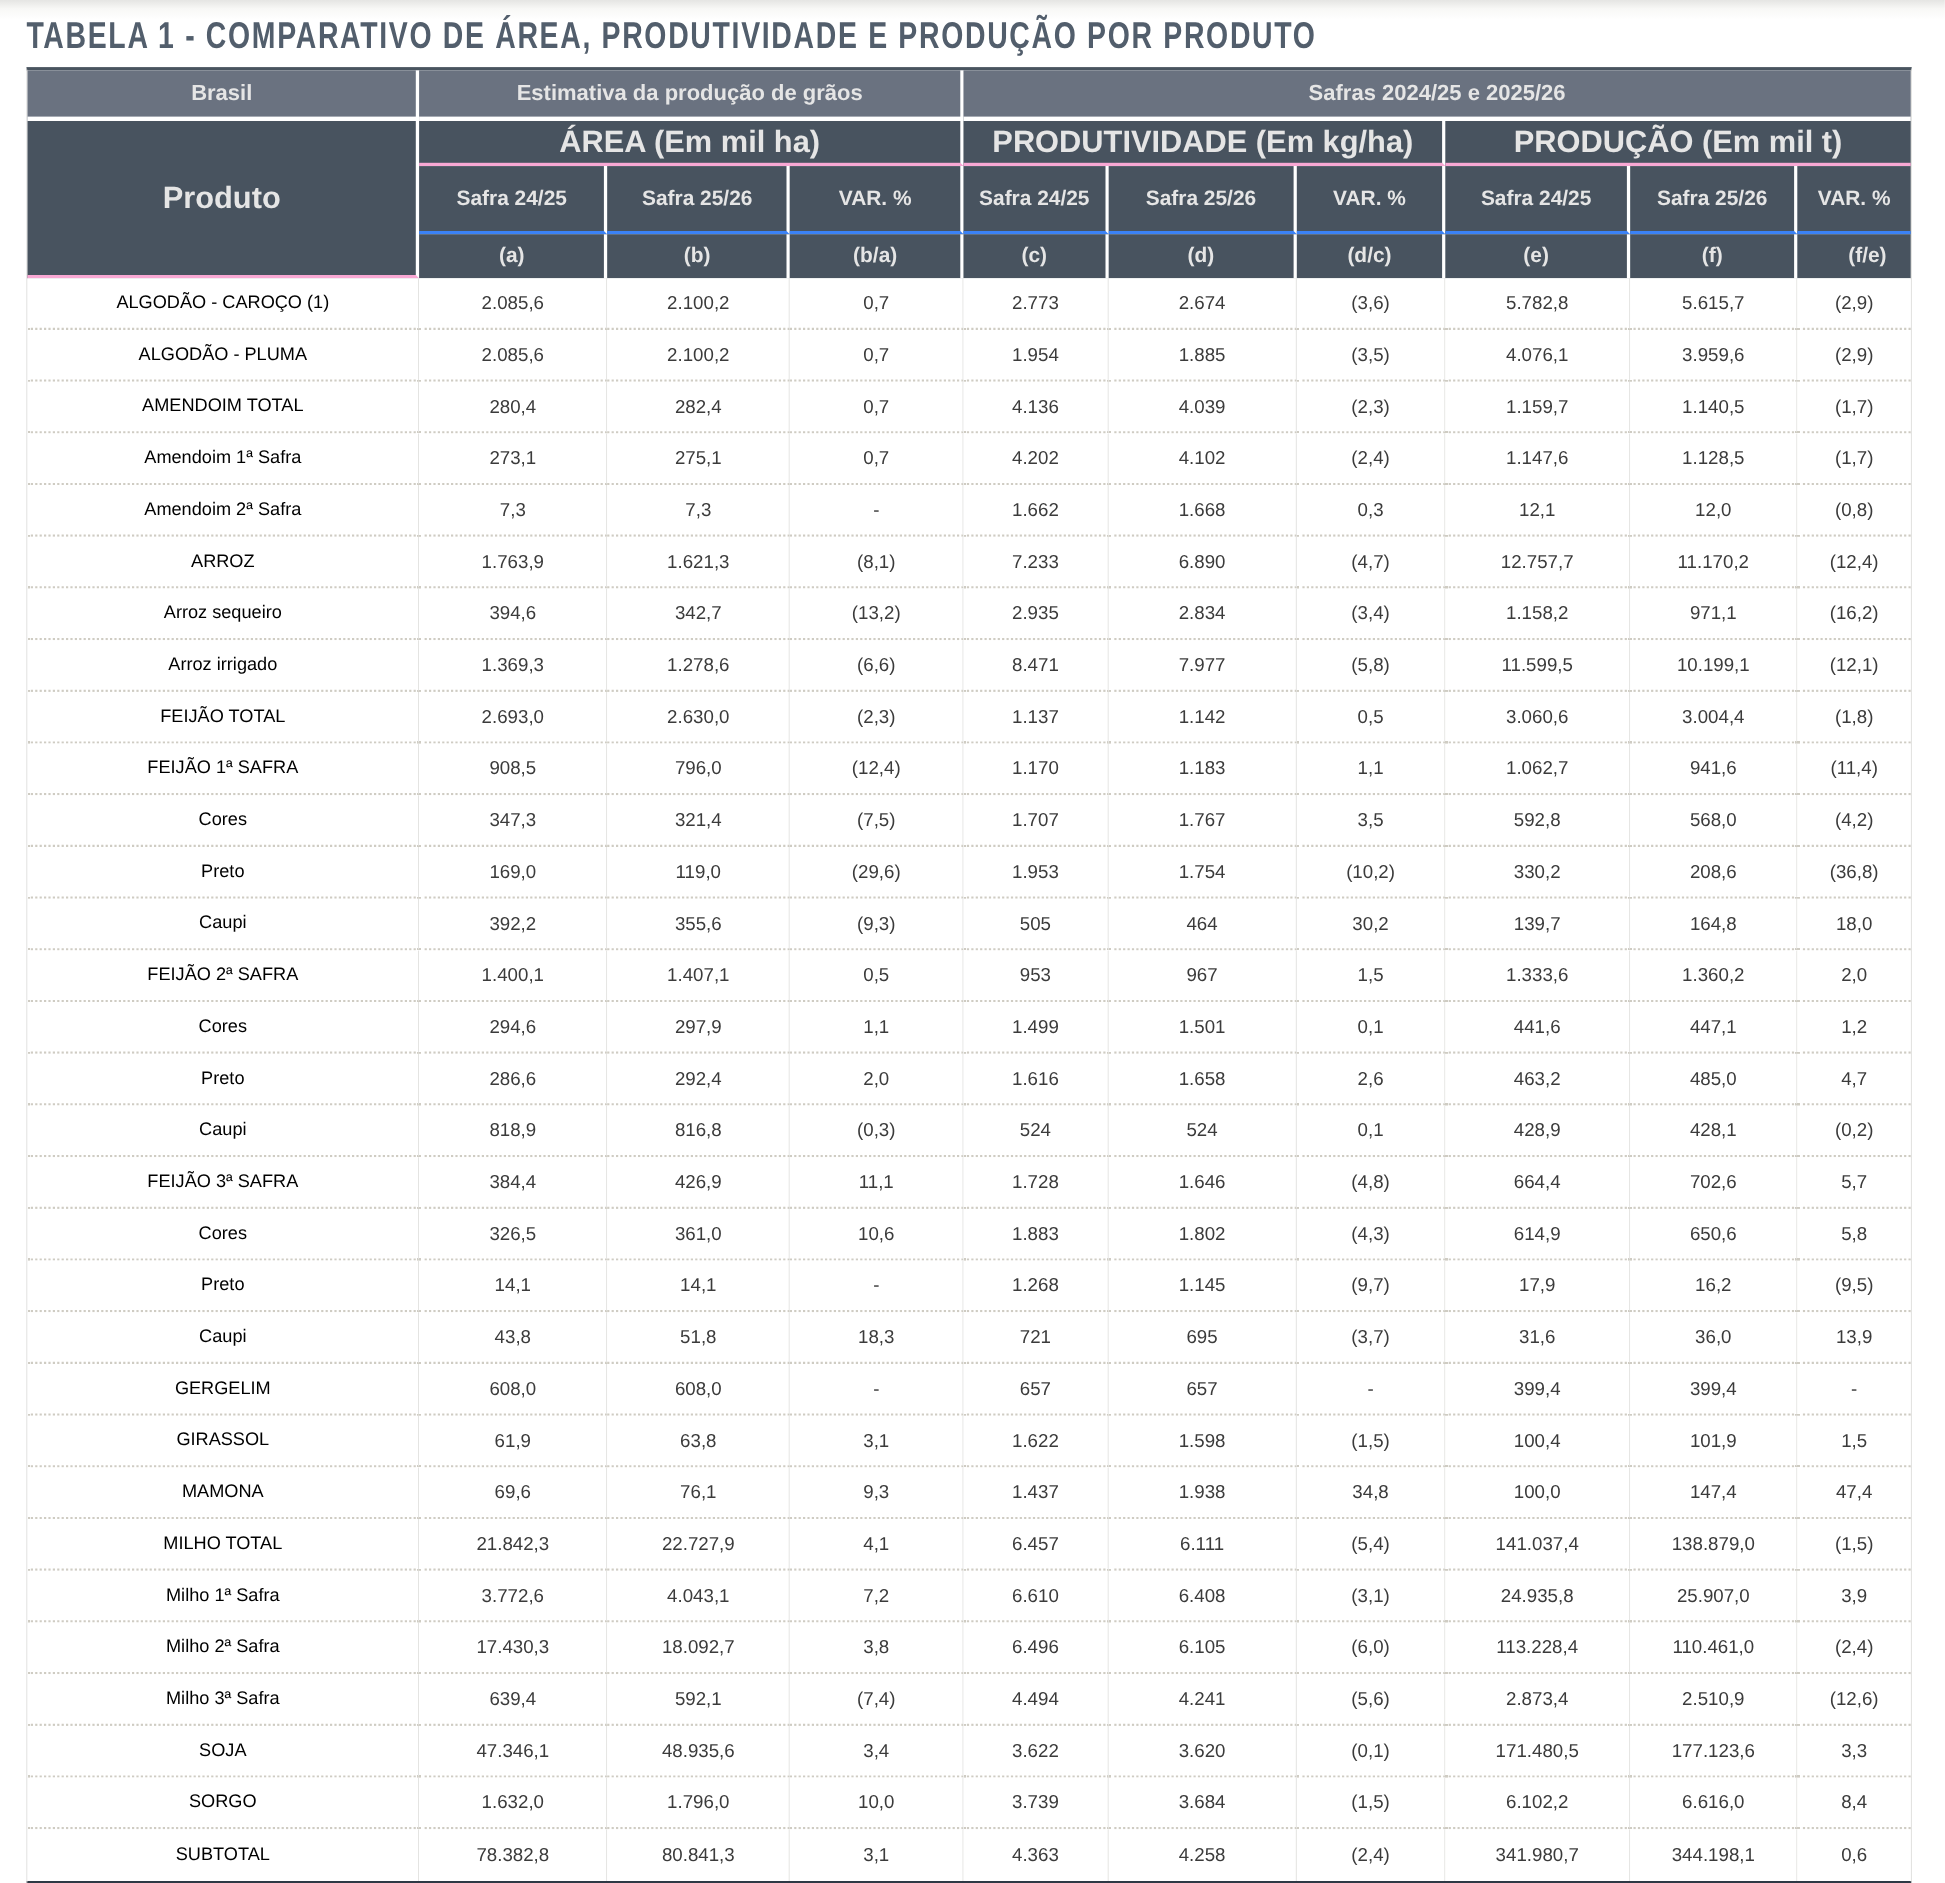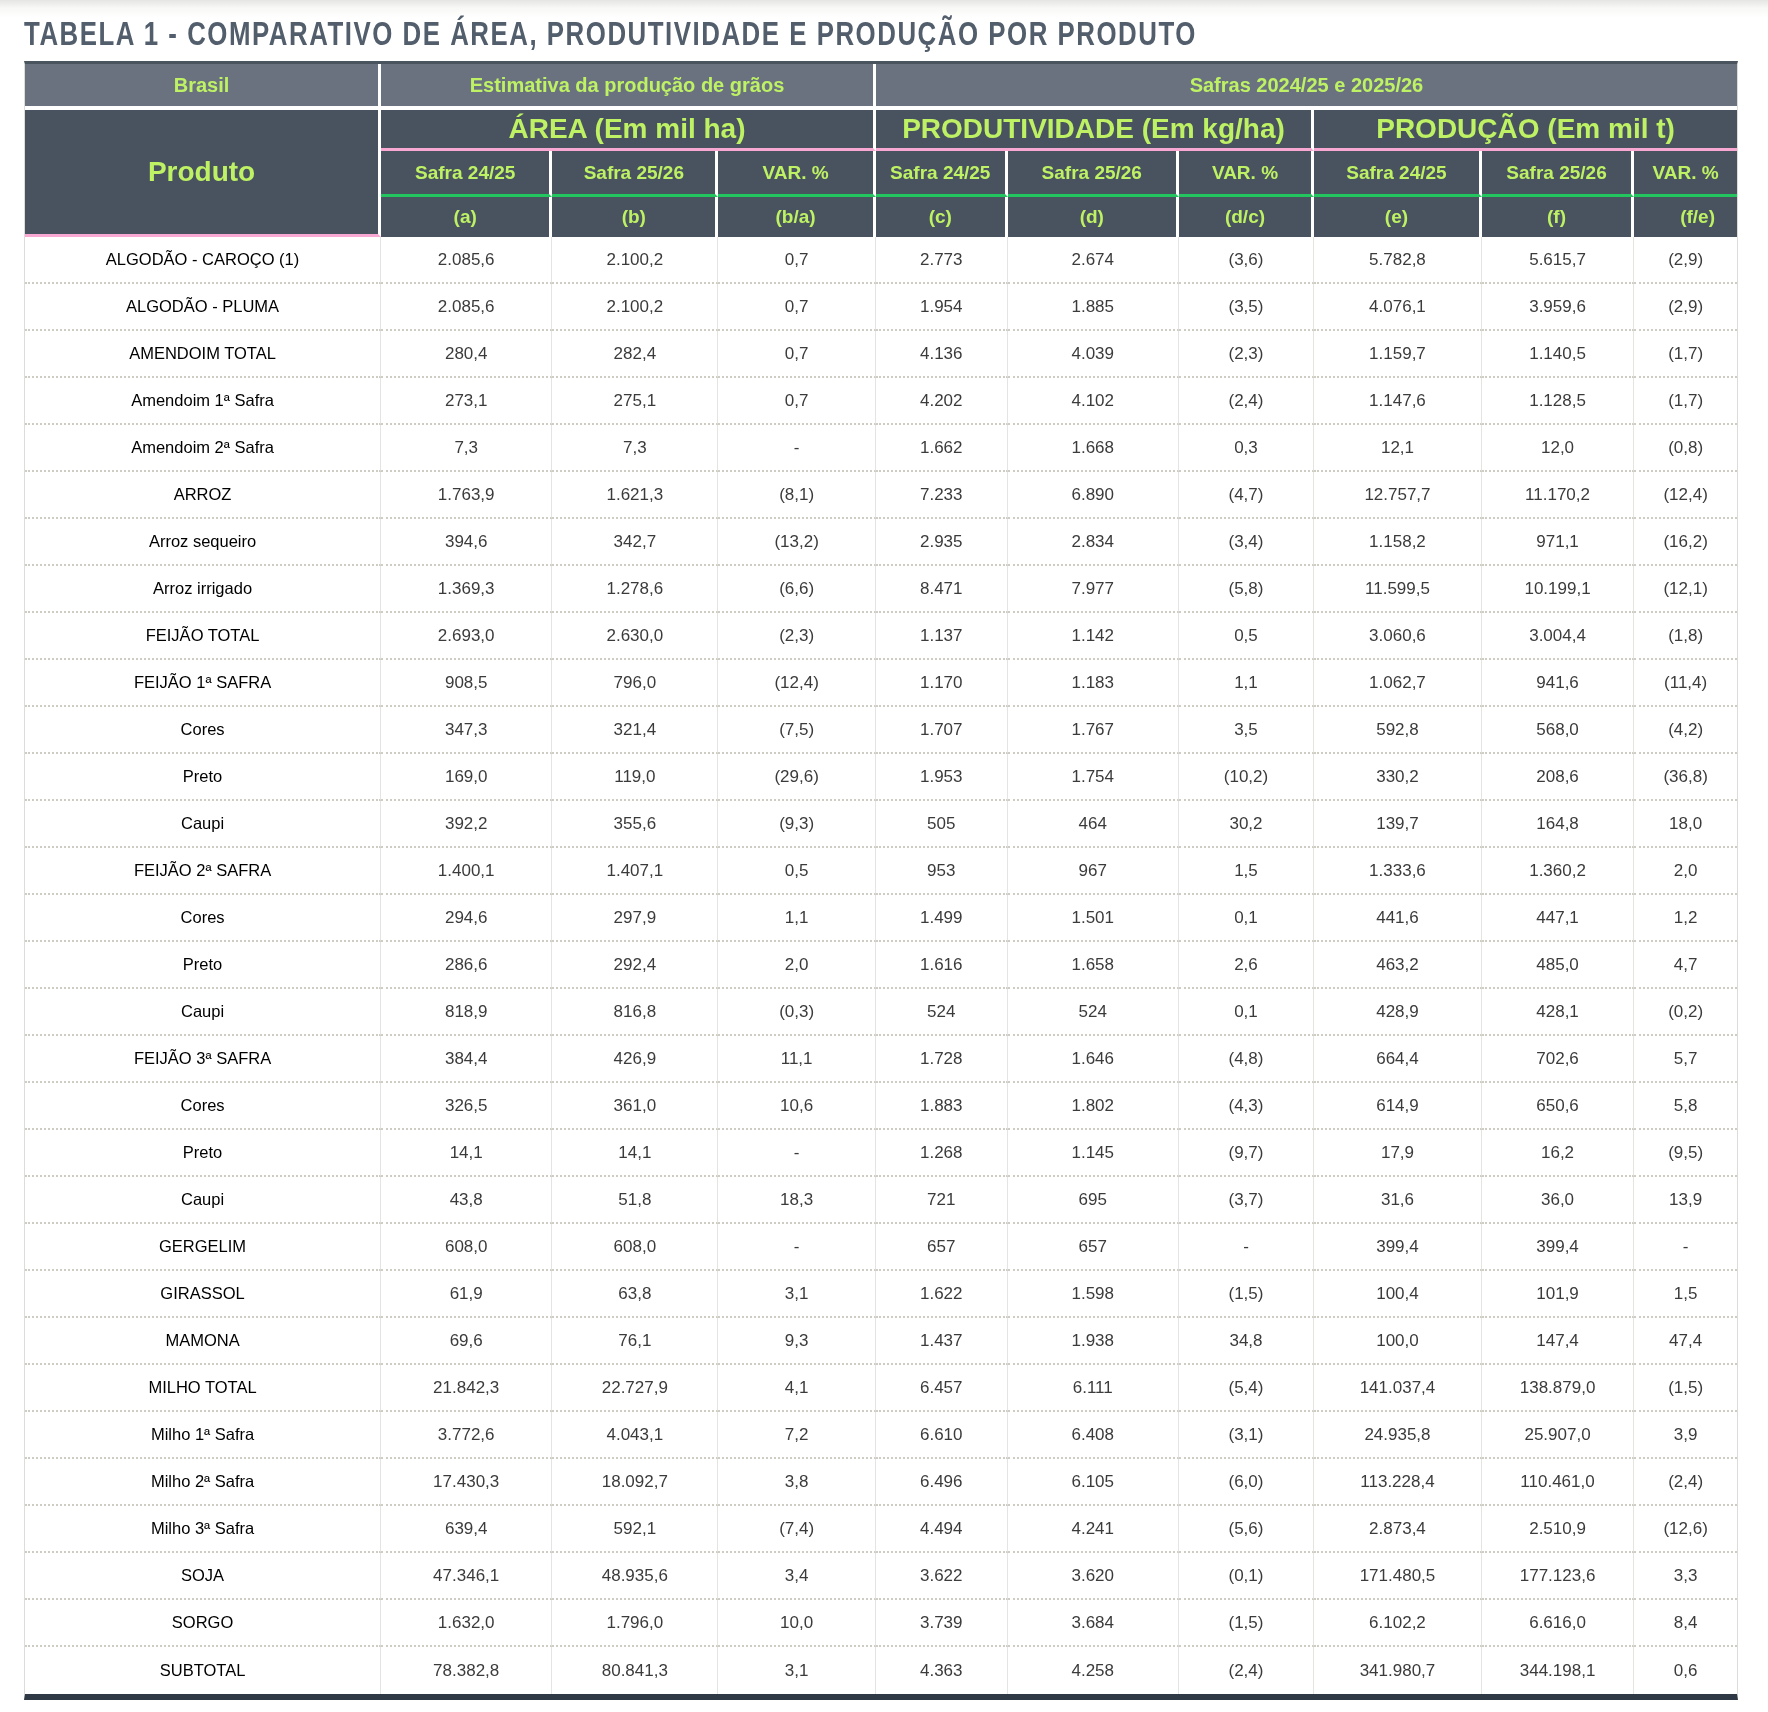--- a/index.html
+++ b/index.html
@@ -29,21 +29,21 @@
     border-collapse: separate;
     border-spacing: 0;
     border-top: 3px solid #49545f;
     border-bottom: 6px solid #2e3945;
     border-left: 1px solid #dcdcda;
     border-right: 1px solid #dcdcda;
   }
 
   
   thead th {
-    color: #bef264;
+    color: #e5e5e5;
     font-weight: 700;
     text-align: center;
     vertical-align: middle;
     overflow: hidden;
     white-space: nowrap;
   }
   tr.h1 th {
     background: #6a7280;
     height: 46px;
     font-size: 20px;
@@ -52,22 +52,22 @@
   }
   tr.h1 th:last-child { border-right: none; }
   tr.h2 th, tr.h3 th, tr.h4 th { background: #48535f; }
   tr.h2 th {
     height: 41px; font-size: 28px;
     border-bottom: 3px solid #f9a8d4;
     border-right: 3px solid #ffffff;
   }
   tr.h2 th:last-child { border-right: none; text-align: center; }
   tr.h3 th {
-    height: 46px; font-size: 19px;
-    border-bottom: 3px solid #22c55e;
+    height: 62px; font-size: 19px;
+    border-bottom: 3px solid #3b82f6;
     border-right: 3px solid #ffffff;
   }
   tr.h3 th:last-child { border-right: none; }
   tr.h4 th {
     height: 40px; font-size: 19px;
     border-right: 3px solid #ffffff;
   }
   tr.h4 th:last-child { border-right: none; padding-left: 24px; }
   th.produto-th {
     background: #48535f;

